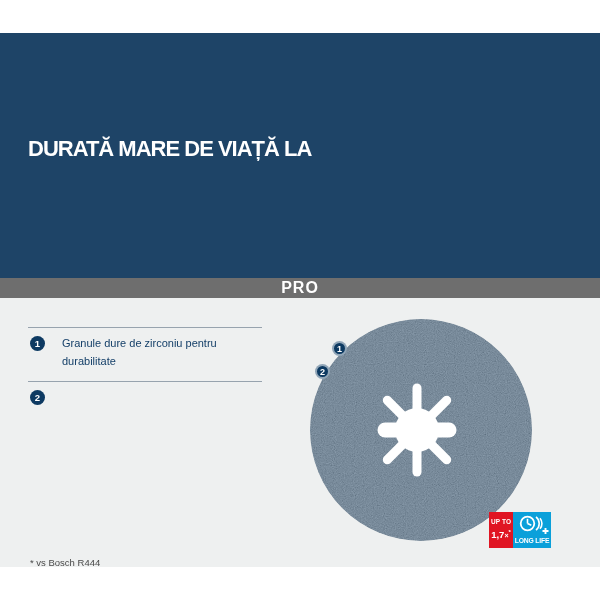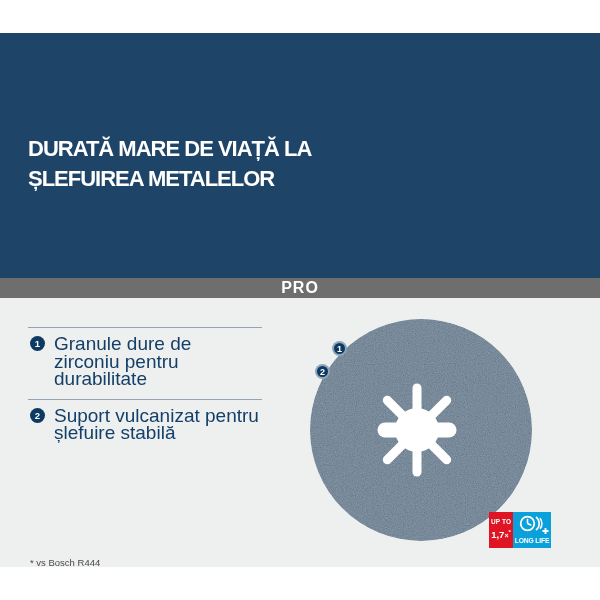--- a/index.html
+++ b/index.html
@@ -23,21 +23,21 @@
              display:flex; align-items:center; justify-content:center;text-align:center; }
   .pro-bar span { color:#fff; font-weight:bold; font-size:16px; letter-spacing:1px; line-height:20px; }
 
   
   .content { position:absolute; left:0; top:298px; width:600px; height:269px; background:var(--section_bg); }
 
   .features { position:absolute; left:28px; top:29px; width:234px; }
   .feature { border-top:1px solid var(--separator); padding:7px 0 11px 2px; display:flex; gap:9px; align-items:flex-start; }
   .bullet { flex:0 0 15px; width:15px; height:15px; border-radius:50%; background:var(--bullet_navy);
             color:#fff; font-size:9.5px; font-weight:bold; line-height:15px; text-align:center; margin-top:1px; }
-  .feature-text { width:218px; color:var(--text_navy); font-size:19px; line-height:17.5px; }
+  .feature-text { width:218px; color:var(--text_navy); font-size:11px; line-height:17.5px;margin-left:8px; }
 
   
   .disc { position:absolute; left:309px; top:20px; }
 
   
   .callout { position:absolute; width:15px; height:15px; border-radius:50%; background:var(--bullet_navy);
              border:2px solid rgba(255,255,255,0.55); color:#fff; font-size:9px; font-weight:bold;
              display:flex; align-items:center; justify-content:center; z-index:3; }
   .callout-1 { left:332px; top:43px; }
   .callout-2 { left:315px; top:66px; }
@@ -58,38 +58,36 @@
   .footnote { position:absolute; left:30px; top:259px; font-size:9.5px; color:var(--footnote_gray); }
 </style>
 </head>
 <body>
 
 <div class="page">
 
   <div class="header">
     <div class="title">
       <div>DURATĂ MARE DE VIAȚĂ LA</div>
-      <div>ȘLEFUIREA METALELOR</div>
     </div>
   </div>
 
   <div class="pro-bar">
     <span>PRO</span>
   </div>
 
   <div class="content">
 
     <div class="features">
       <div class="feature">
         <span class="bullet">1</span>
         <span class="feature-text">Granule dure de zirconiu pentru durabilitate</span>
       </div>
       <div class="feature">
         <span class="bullet">2</span>
-        <span class="feature-text">Suport vulcanizat pentru șlefuire stabilă</span>
       </div>
     </div>
 
     <svg class="disc" width="224" height="224" viewBox="0 0 224 224">
       <defs>
         <clipPath id="discClip">
             <circle cx="112" cy="112" r="111"></circle>
           </clipPath>
         <filter id="speckle" x="0" y="0" width="100%" height="100%">
           <feTurbulence type="fractalNoise" baseFrequency="0.9" numOctaves="2" seed="7" stitchTiles="stitch"></feTurbulence>

